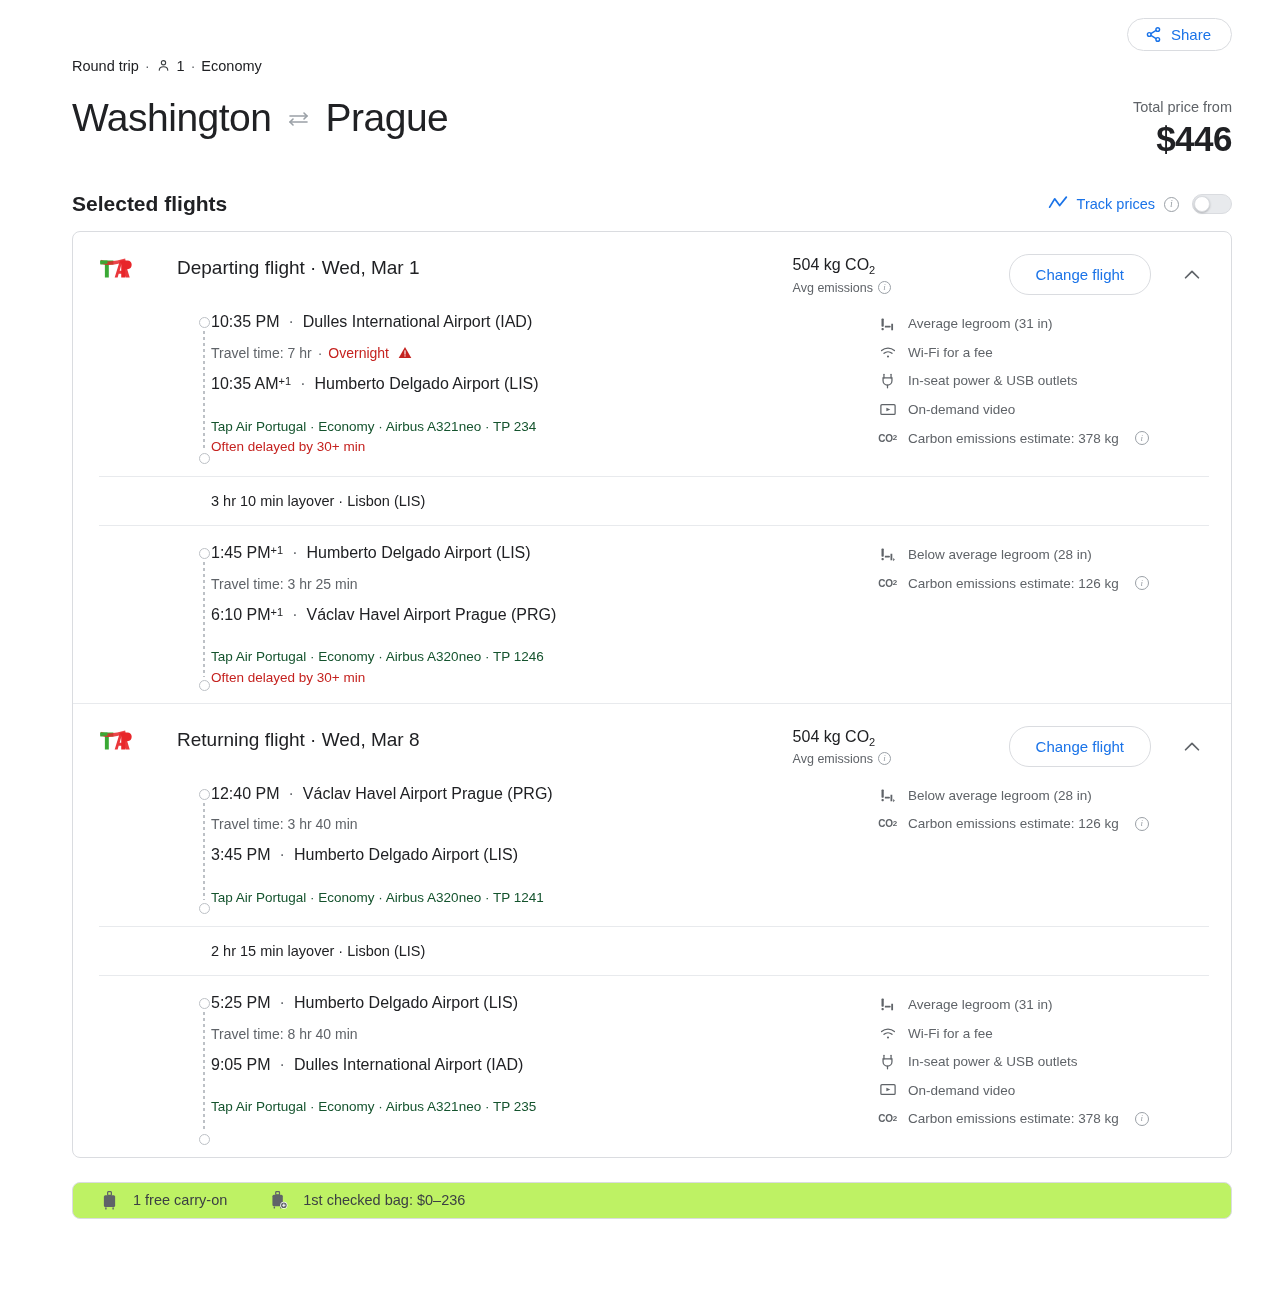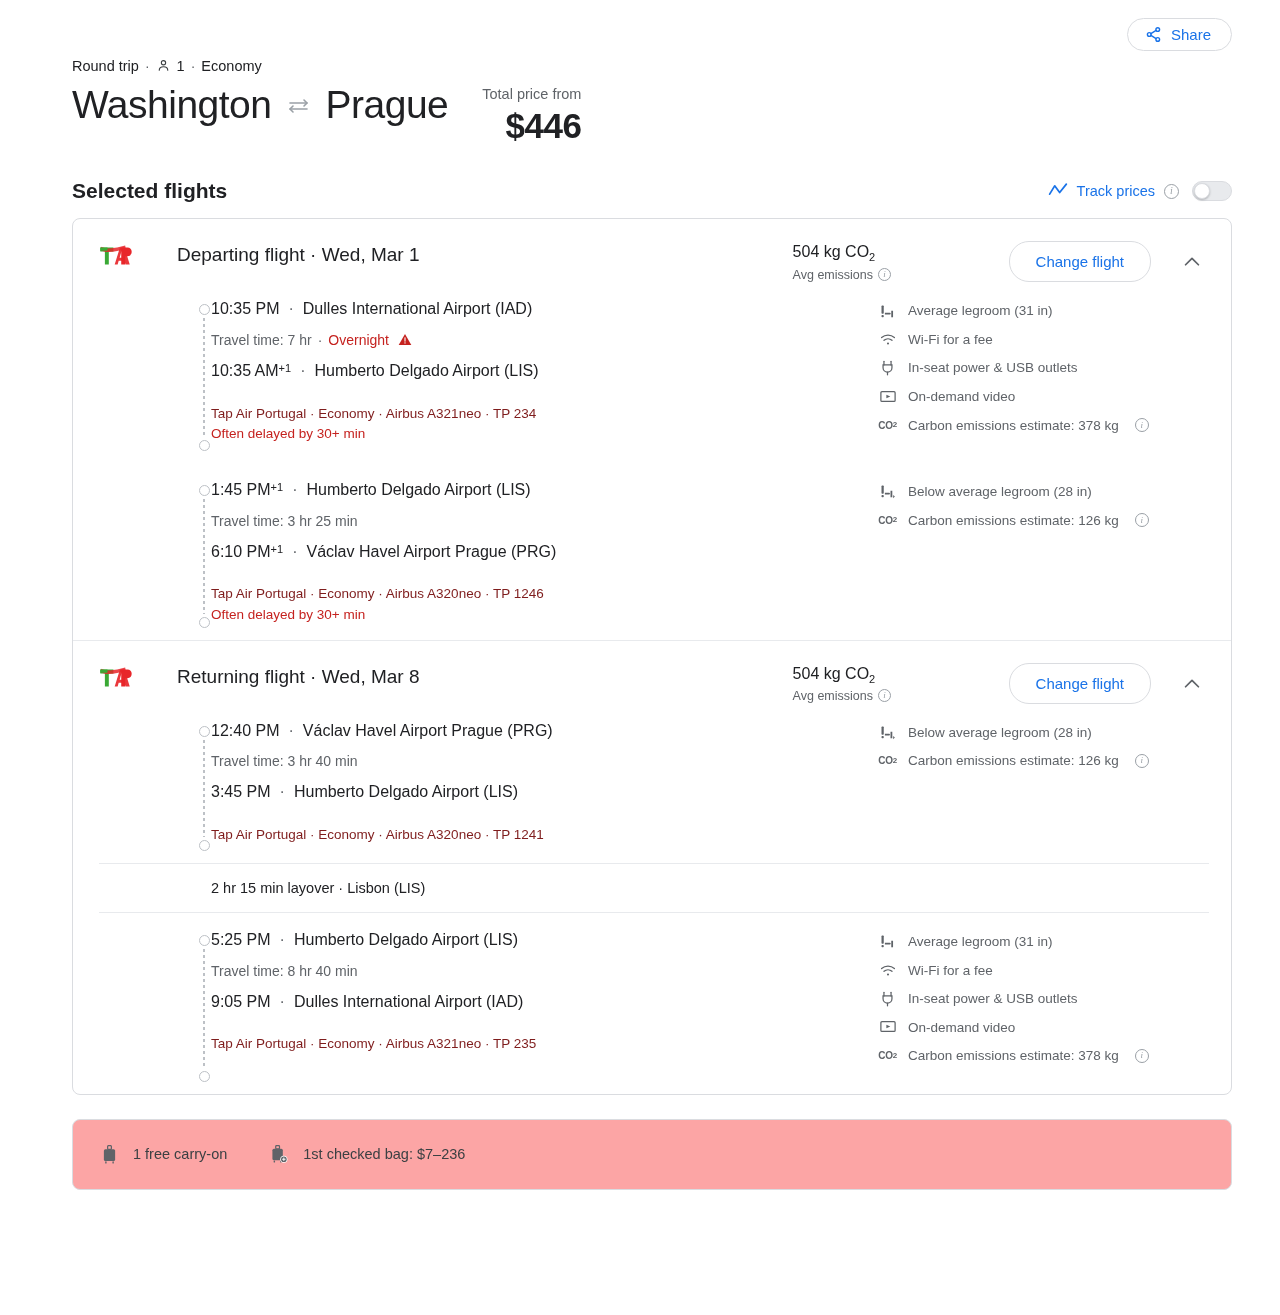--- a/index.html
+++ b/index.html
@@ -43,23 +43,22 @@
     font-size: 14.5px;
     color: #202124;
     display: flex; align-items: center; gap: 6px;
     margin-top: 6px;
     line-height: 1;
   }
   .trip-meta .dot { color: #5f6368; font-size: 14px; }
   .person-icon { display:inline-block; vertical-align:middle; position: relative; top: 1px;}
 
   .title-row {
-    display: flex; align-items: flex-start; 
-    margin-top: 9px;
-    gap: 34px;
+    display: flex; align-items: flex-start; justify-content: space-between;
+    margin-top: 22px;
   }
   .route-title {
     font-size: 39px;
     font-weight: 400;
     letter-spacing: -0.5px;
     color: #202124;
     display: flex; align-items: center; gap: 14px;
     line-height: 1.1;
   }
   .route-swap {
@@ -181,21 +180,21 @@
   .seg-line .sep { color: #5f6368; padding: 0 9px; }
   .plus1 { font-size: 11px; vertical-align: super; position: relative; top:-4px; font-size:11px;}
   .seg-travel {
     font-size: 14px; color: #5f6368; margin: 12px 0 12px 0;
     display: flex; align-items: center; gap: 0;
   }
   .seg-travel .sep { padding: 0 6px; }
   .overnight { color: #c5221f; }
   .warn-tri { margin-left: 9px; position: relative; top: 1px; }
   .seg-meta {
-    font-size: 13.5px; color: #7f1d1d; margin-top: 22px; line-height: 1.5;
+    font-size: 13.5px; color: #14532d; margin-top: 22px; line-height: 1.5;
   }
   .delay { color: #c5221f; font-size: 13.5px; margin-top: 2px; }
 
   .amenities {
     width: 330px; flex: 0 0 330px; padding-top: 4px;
   }
   .amenity {
     display: flex; align-items: center; gap: 12px;
     font-size: 13.5px; color: #5f6368; margin-bottom: 11px;
     line-height: 1.3;
@@ -219,23 +218,23 @@
     border-top: 1px solid #e8eaed;
     border-bottom: 1px solid #e8eaed;
     font-size: 14.5px; color: #202124;
   }
 
   
   .bags {
     margin: 24px 48px 0 72px;
     border: 1px solid #dadce0;
     border-radius: 8px;
-    background: #fca5a5;
+    background: #bef264;
     display: flex; align-items: center; gap: 42px;
-    padding: 25px 26px;
+    padding: 8px 26px;
   }
   .bag-item {
     display: flex; align-items: center; gap: 14px;
     font-size: 14.5px; color: #3c4043;
   }
   .bag-item .ico { width: 20px; display:flex; align-items:center; justify-content:center; color:#5f6368;}
 </style>
 </head>
 <body>
 
@@ -419,20 +418,21 @@
           </div>
           <div class="amenity">
             <span class="ico co2-ico">CO<sub>2</sub></span>
             <span>Carbon emissions estimate: 378 kg</span>
             <span class="info-i">i</span>
           </div>
         </div>
       </div>
       <div class="seg-bottom-pad"></div>
 
+      <div class="layover">3 hr 10 min layover · Lisbon (LIS)</div>
 
       <div class="seg">
         <div class="seg-left">
           <div class="timeline">
             <div class="tl-dot"></div>
             <div class="tl-line"></div>
             <div class="tl-dot"></div>
           </div>
           <div class="seg-body">
             <div class="seg-line">
@@ -651,17 +651,17 @@
             <rect x="5" y="0.5" width="4" height="3.5" rx="1" fill="none" stroke="#5f6368" stroke-width="1.3"></rect>
             <rect x="1.5" y="4" width="11" height="12" rx="1.6"></rect>
             <rect x="2.8" y="16.3" width="1.5" height="2.3" rx="0.6"></rect>
             <rect x="9.7" y="16.3" width="1.5" height="2.3" rx="0.6"></rect>
             <circle cx="13.6" cy="15" r="3.8" fill="#fff"></circle>
             <circle cx="13.6" cy="15" r="3" fill="#5f6368"></circle>
             <rect x="13.1" y="13.2" width="1" height="3.6" fill="#fff"></rect>
             <rect x="11.8" y="14.5" width="3.6" height="1" fill="#fff"></rect>
           </svg>
       </span>
-      <span>1st checked bag: $7–236</span>
+      <span>1st checked bag: $0–236</span>
     </div>
   </div>
 
 </div>
 
 </body></html>

